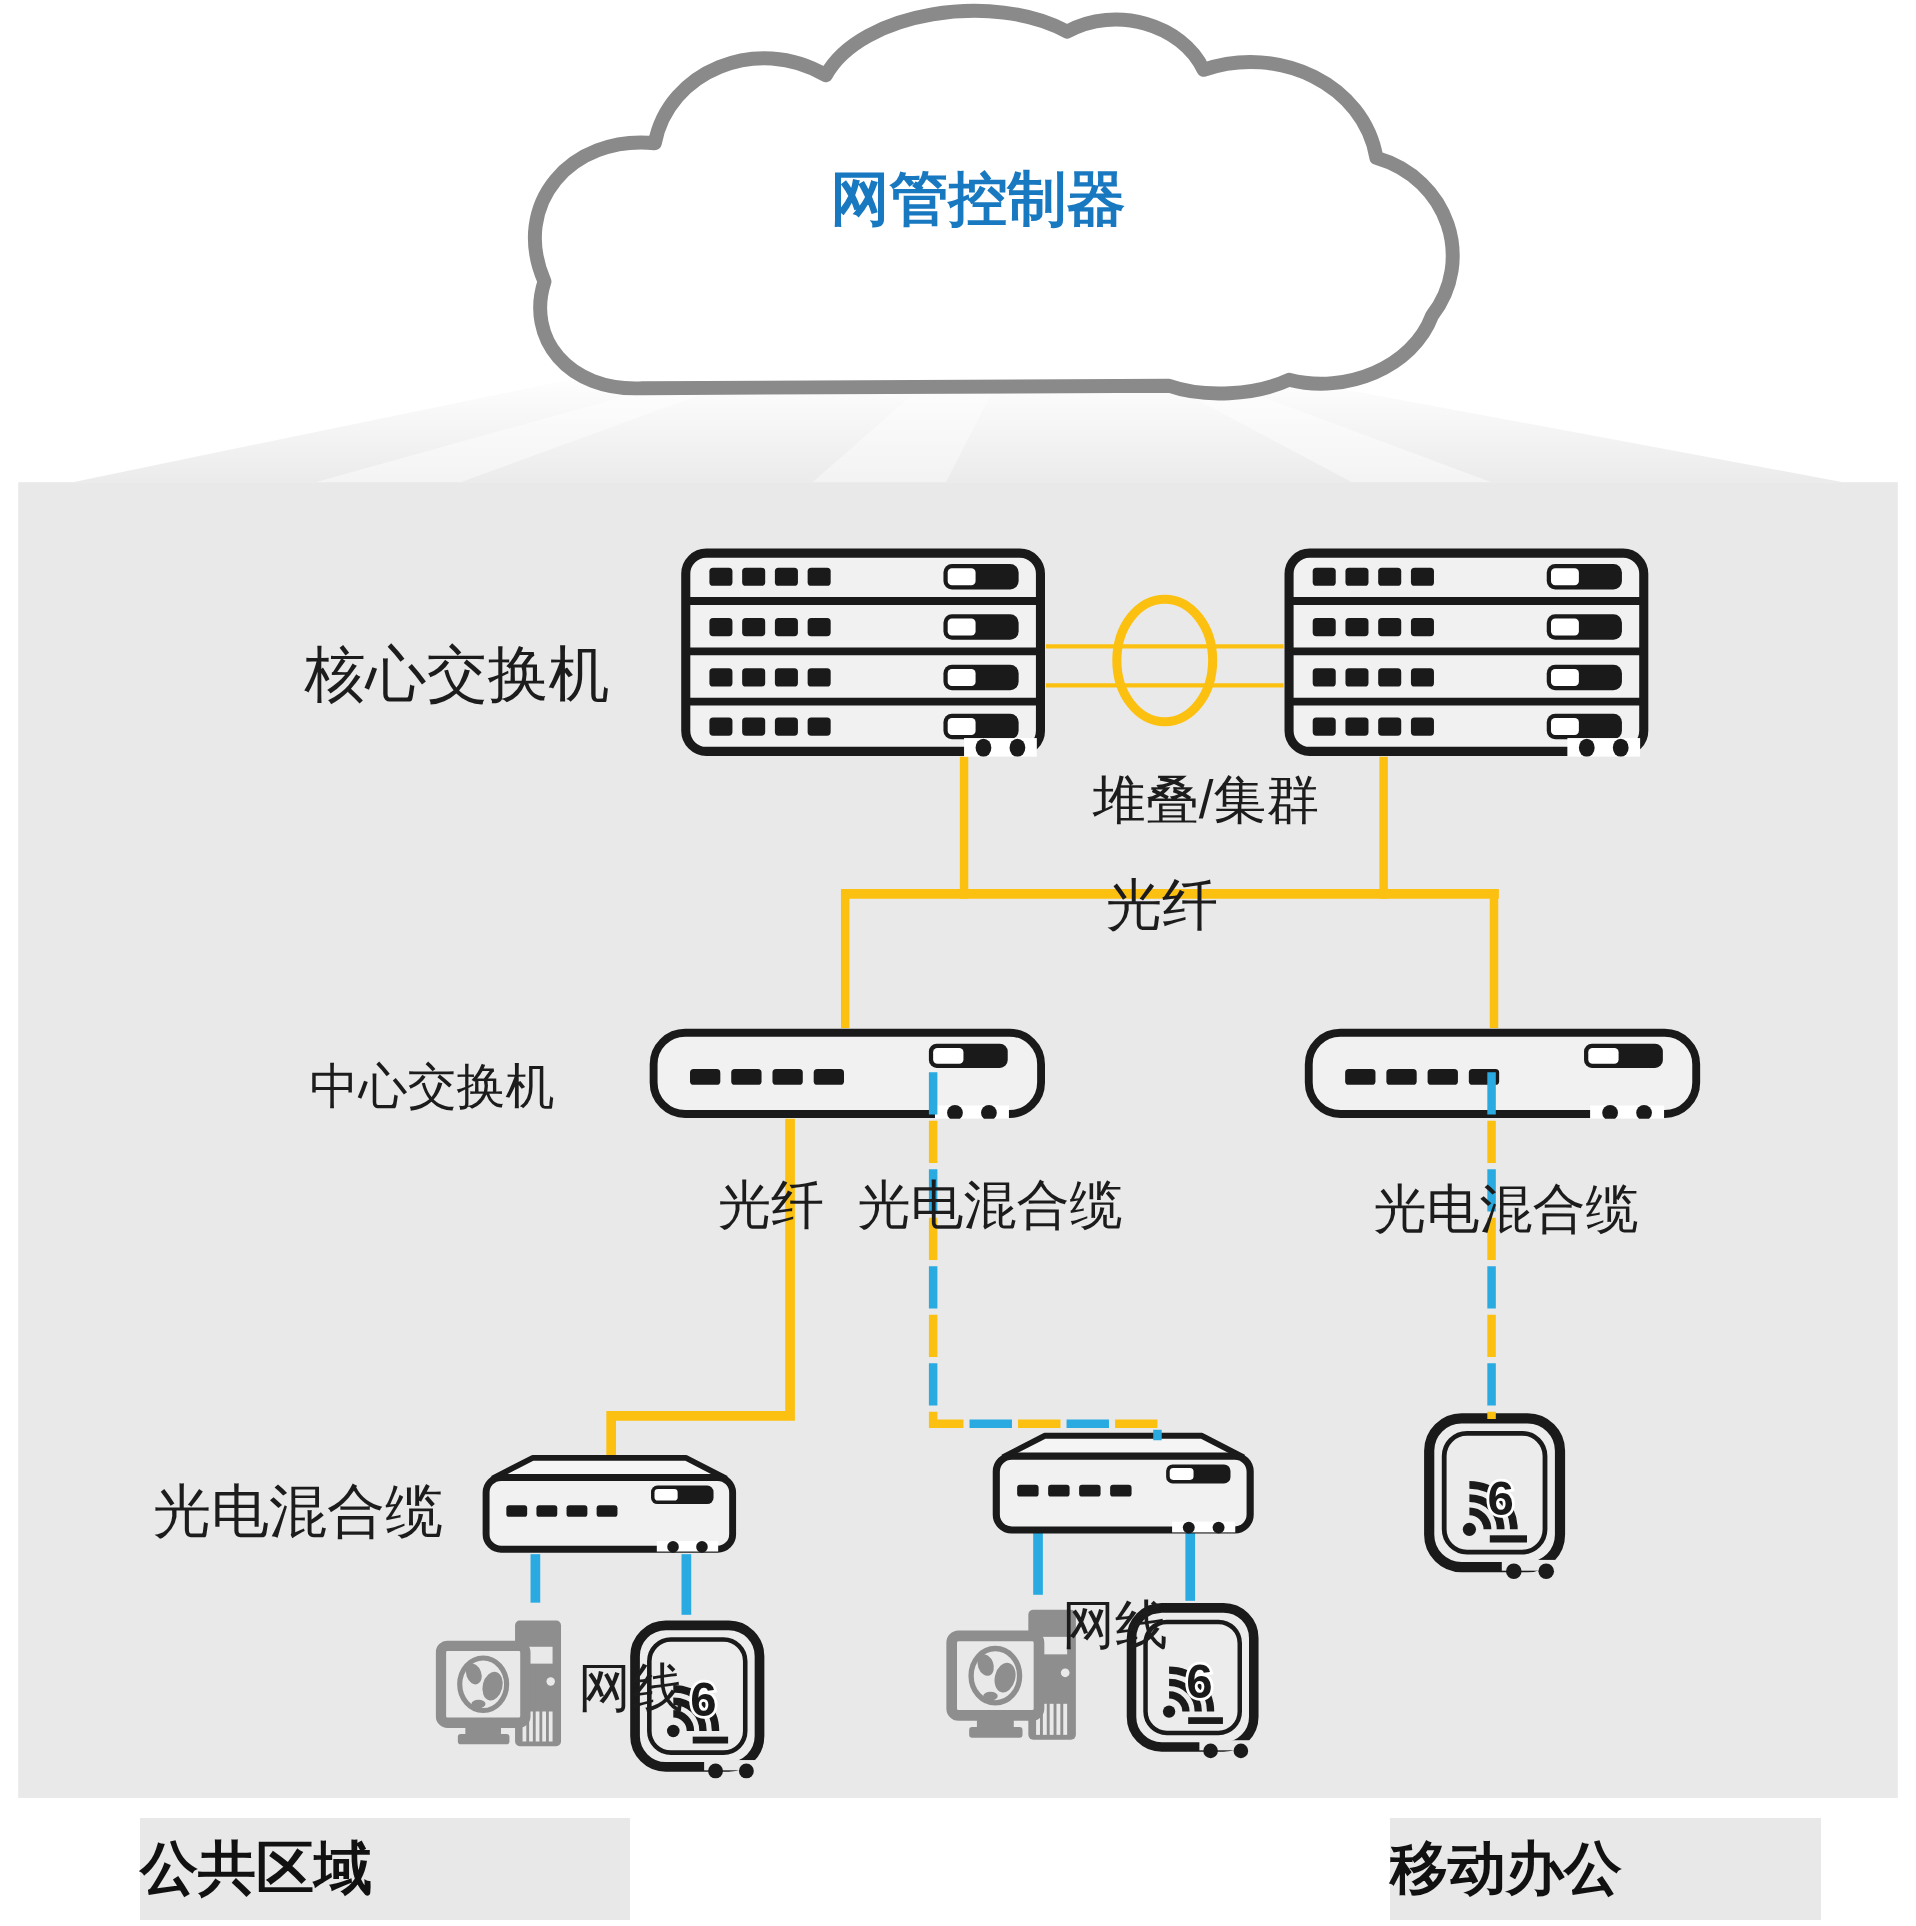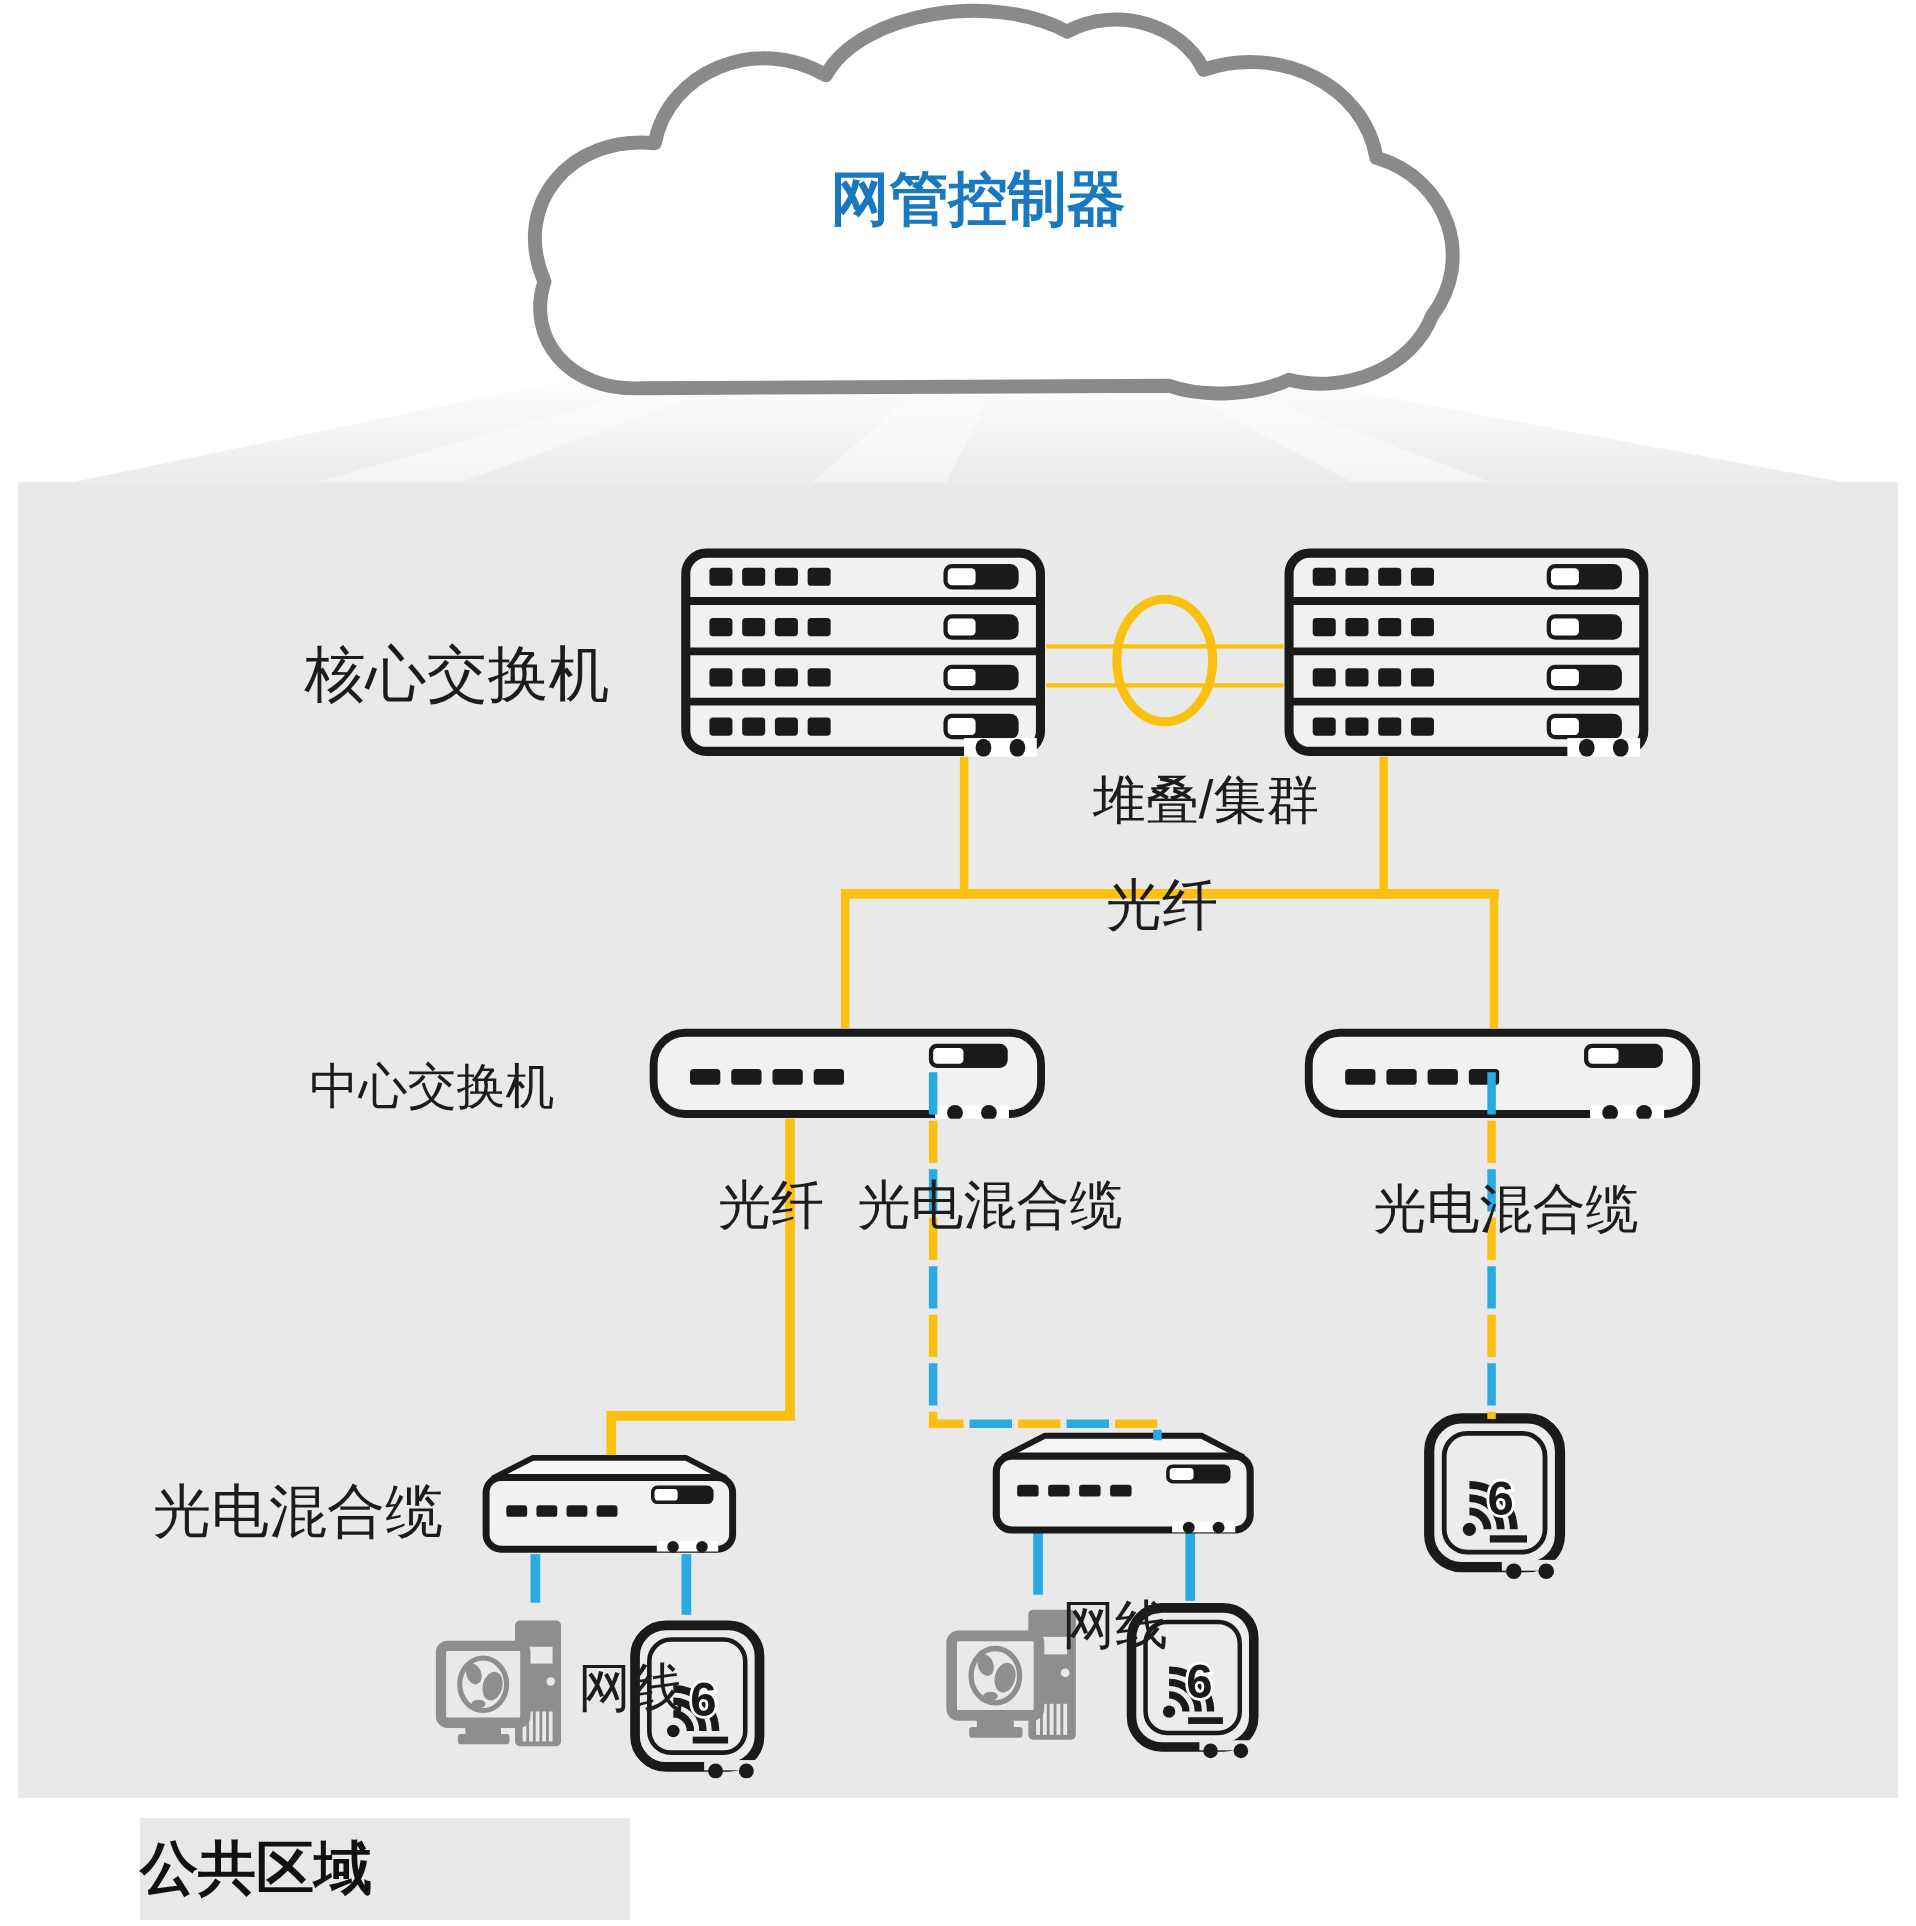--- a/index.html
+++ b/index.html
@@ -200,15 +200,18 @@
 <div class="lbl lbl-fiberbranch">光纤</div>
 <div class="lbl lbl-hybridL">光电混合缆</div>
 <div class="lbl lbl-hybridR">光电混合缆</div>
 <div class="lbl lbl-remote">光电混合缆</div>
 <div class="lbl lbl-lan1">网线</div>
 <div class="lbl lbl-lan2">网线</div>
 
 <div class="zone zone1">
   <span>公共区域</span>
 </div>
-
+<div class="zone zone3">
+  <span>移动办公</span>
 </div>
 
+</div>
+
 
 </body></html>

